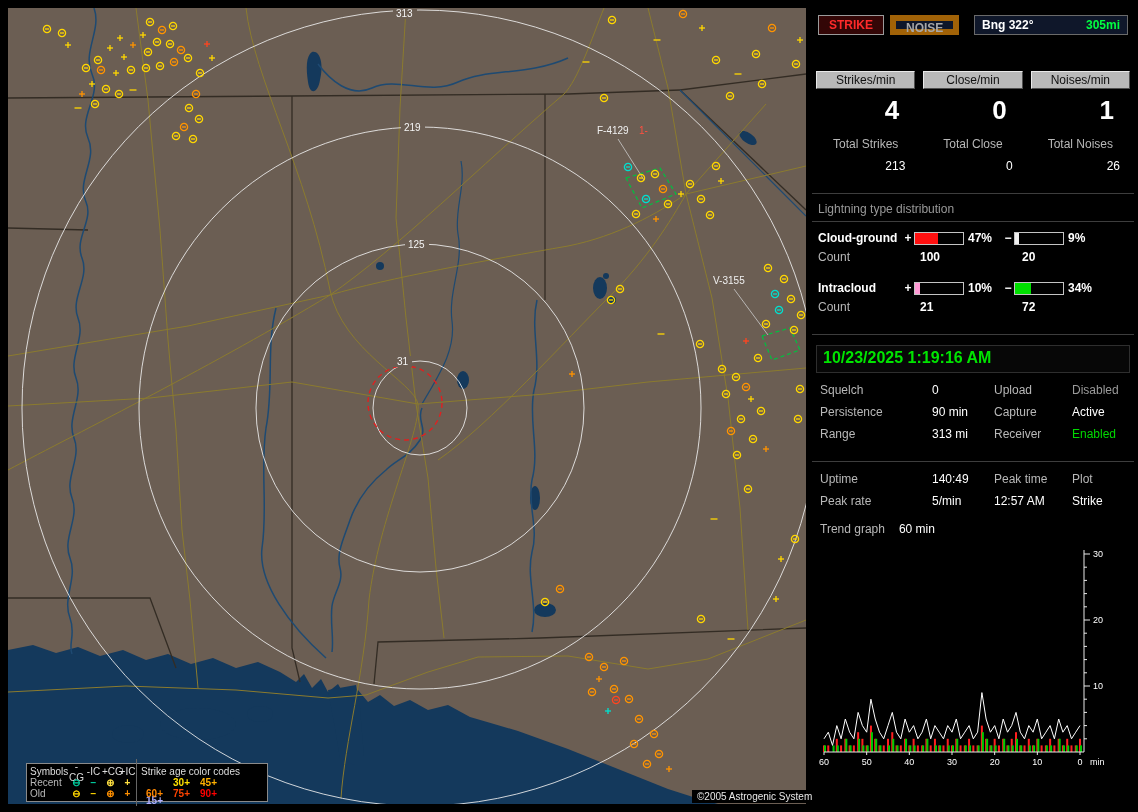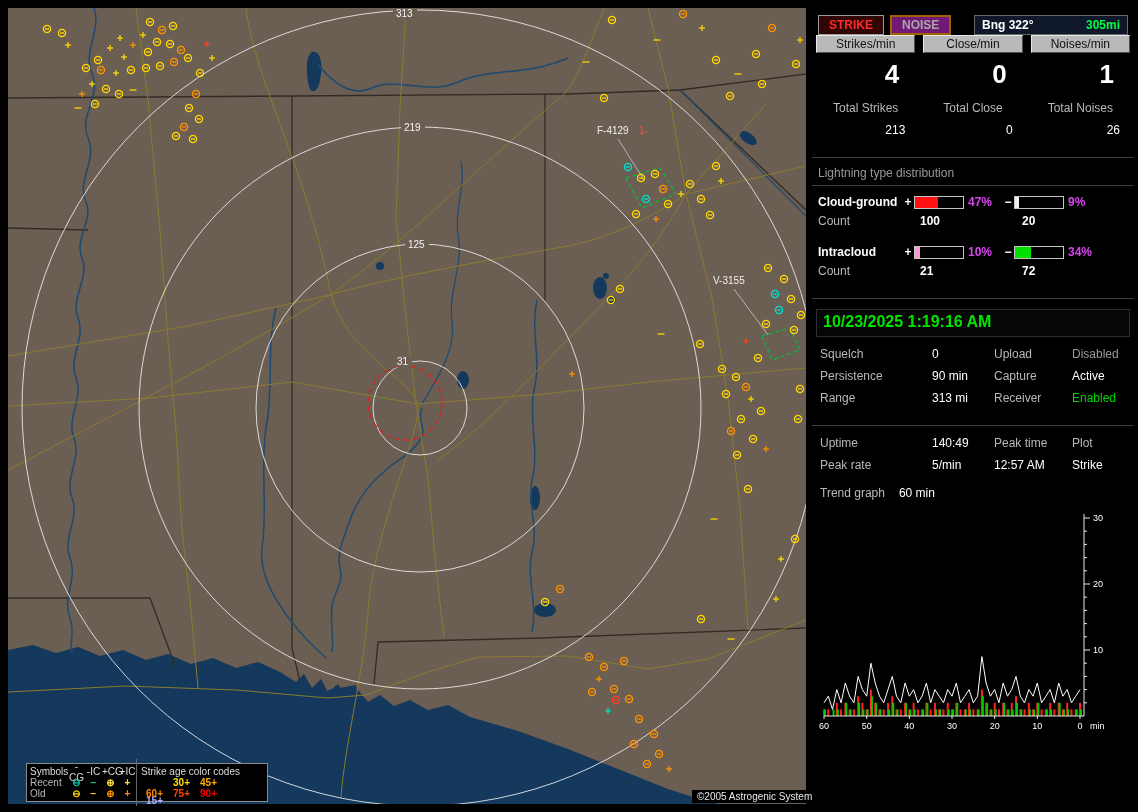--- a/index.html
+++ b/index.html
@@ -17,42 +17,42 @@
   .lg-head span{color:#ddd;font-weight:normal;}
   .lg-ages{flex:1;border-left:1px solid #666;padding-left:4px;display:flex;align-items:center;}
   .lg-age{width:27px;text-align:center;font-weight:bold;}
   .lg-age-head{flex:1;border-left:1px solid #666;padding-left:4px;color:#ddd;white-space:nowrap;}
   
   #panel{position:absolute;left:812px;top:8px;width:322px;height:796px;background:#000;font-size:12px;}
   .top-row{display:flex;align-items:center;margin:7px 6px 0;height:20px;gap:6px;}
   .btn-strike,.btn-noise{font-family:inherit;font-size:12px;font-weight:bold;height:20px;
        padding:0 10px;cursor:pointer;}
   .btn-strike{color:#ff2a2a;background:#330606;border:1px solid #9a9a9a;}
-  .btn-noise{color:#a8a8a8;background:#701a75;border:2px solid #a16207;}
+  .btn-noise{color:#a8a8a8;background:#0f172a;border:6px solid #a16207;}
   .bng-box{margin-left:auto;width:138px;display:flex;justify-content:space-between;align-items:center;
        background:#0f172a;border:1px solid #6a6a6a;padding:2px 7px;font-weight:bold;}
   .bng-label{color:#fff;}
   .bng-dist{color:#00ff40;}
-  .rates-grid{display:grid;grid-template-columns:1fr 1fr 1fr;padding:0 4px;column-gap:8px;}
+  .rates-grid{display:grid;grid-template-columns:1fr 1fr 1fr;margin-top:36px;padding:0 4px;column-gap:8px;}
   .rate-btn{font-family:inherit;font-size:12px;color:#111;background:#b9b9b9;height:18px;
        border-top:1px solid #e9e9e9;border-left:1px solid #e9e9e9;
        border-right:1px solid #4f4f4f;border-bottom:1px solid #4f4f4f;width:100%;cursor:pointer;}
   .rate-value{font-size:26px;line-height:30px;font-weight:bold;color:#fff;text-align:right;
        padding-right:16px;margin-top:6px;}
   .total-label{color:#b8b8b8;text-align:center;margin-top:12px;height:14px;}
   .total-value{color:#fff;text-align:right;padding-right:10px;margin-top:8px;height:14px;}
   .divider{border-top:1px solid #3d3d3d;margin-top:20px;}
   .dist-title{color:#999;padding:8px 6px 5px;border-bottom:1px solid #3d3d3d;}
   .dist-row{display:flex;align-items:center;margin-top:8px;height:16px;padding:0 6px;}
   .dist-row.second{margin-top:16px;}
   .dist-label{width:84px;font-weight:bold;color:#fff;}
   .sign{width:12px;text-align:center;color:#fff;font-weight:bold;}
   .bar{width:48px;height:11px;border:1px solid #c4c4c4;background:#000;display:inline-block;overflow:hidden;}
   .bar i{display:block;height:100%;}
-  .pct{width:34px;font-weight:bold;color:#d946ef;padding-left:4px;}
+  .pct{width:34px;font-weight:bold;color:#ffffff;padding-left:4px;}
   .count-row{display:flex;margin-top:4px;height:14px;padding:0 6px;color:#b8b8b8;}
   .count-row .c0{width:102px;}
   .count-row .c1{width:102px;color:#fff;font-weight:bold;}
   .count-row .c2{color:#fff;font-weight:bold;}
   .datetime{margin:10px 4px 0;border:1px solid #2e2e2e;background:#070707;color:#00e400;
        font-size:16px;font-weight:bold;padding:3px 6px;height:20px;}
   .settings-grid,.info-grid{display:grid;grid-template-columns:112px 62px 78px auto;
        row-gap:8px;padding:10px 8px 0;}
   .lab{color:#b8b8b8;}
   .val{color:#fff;}

